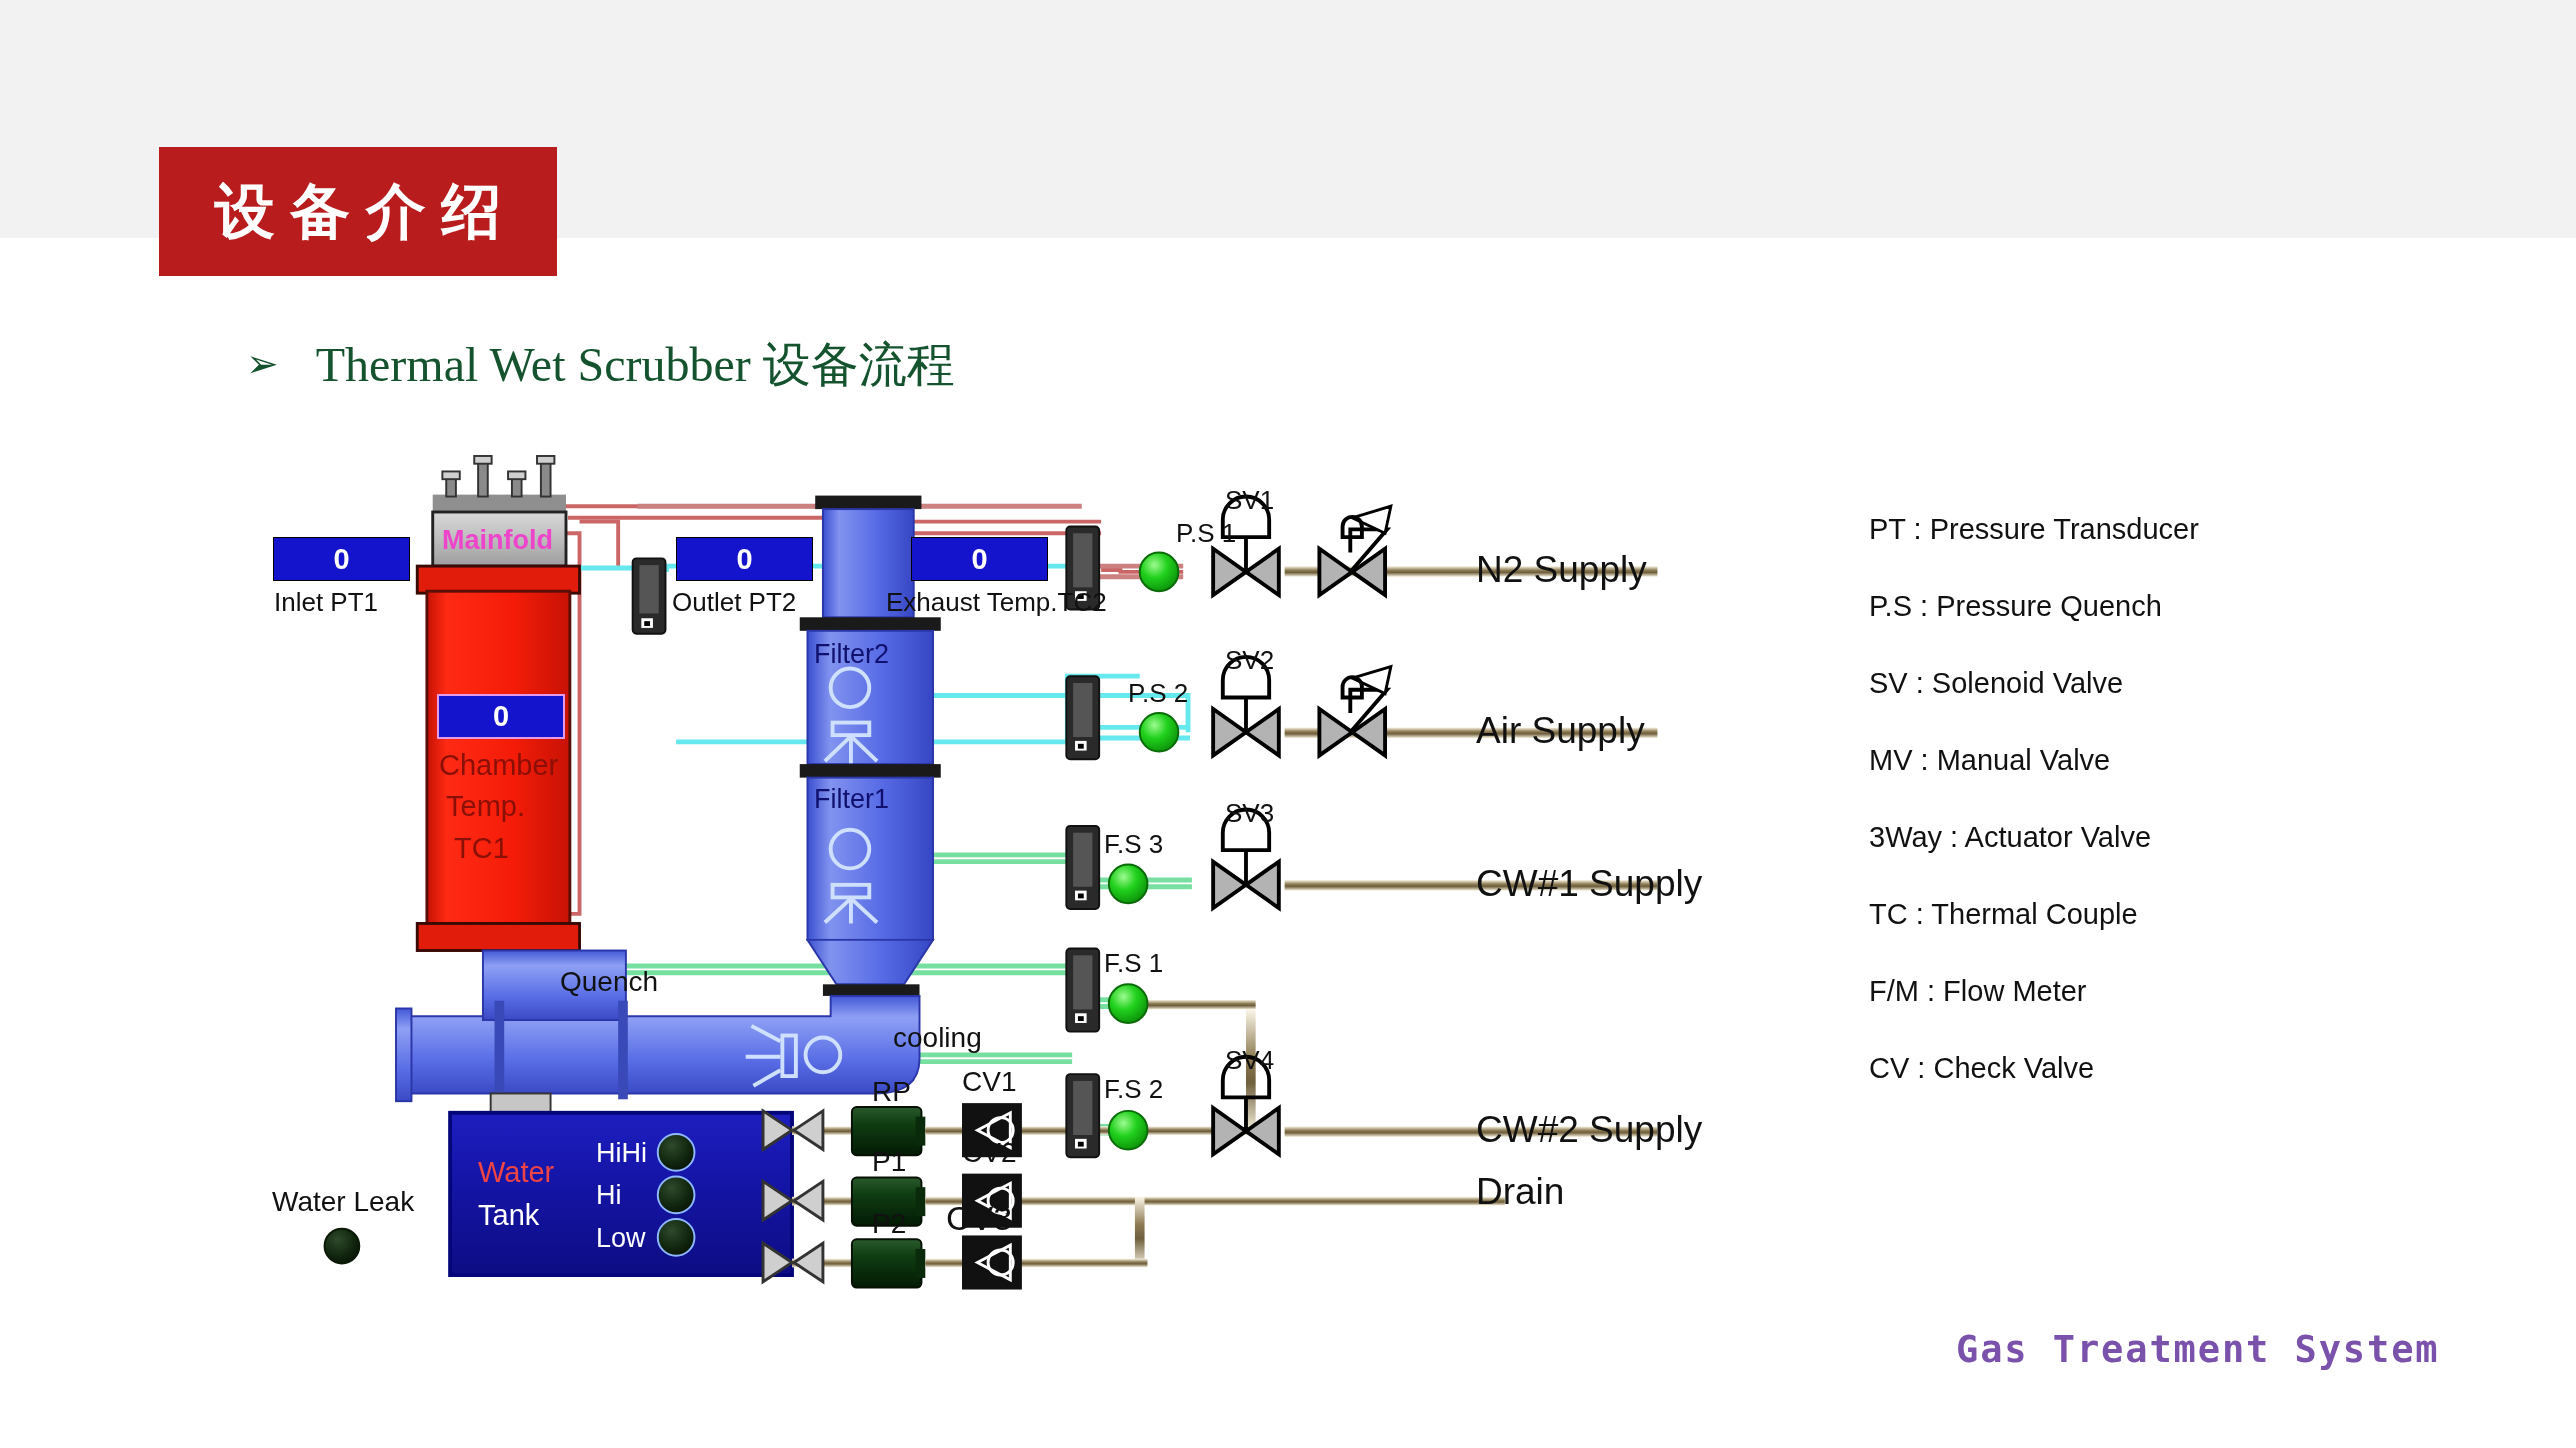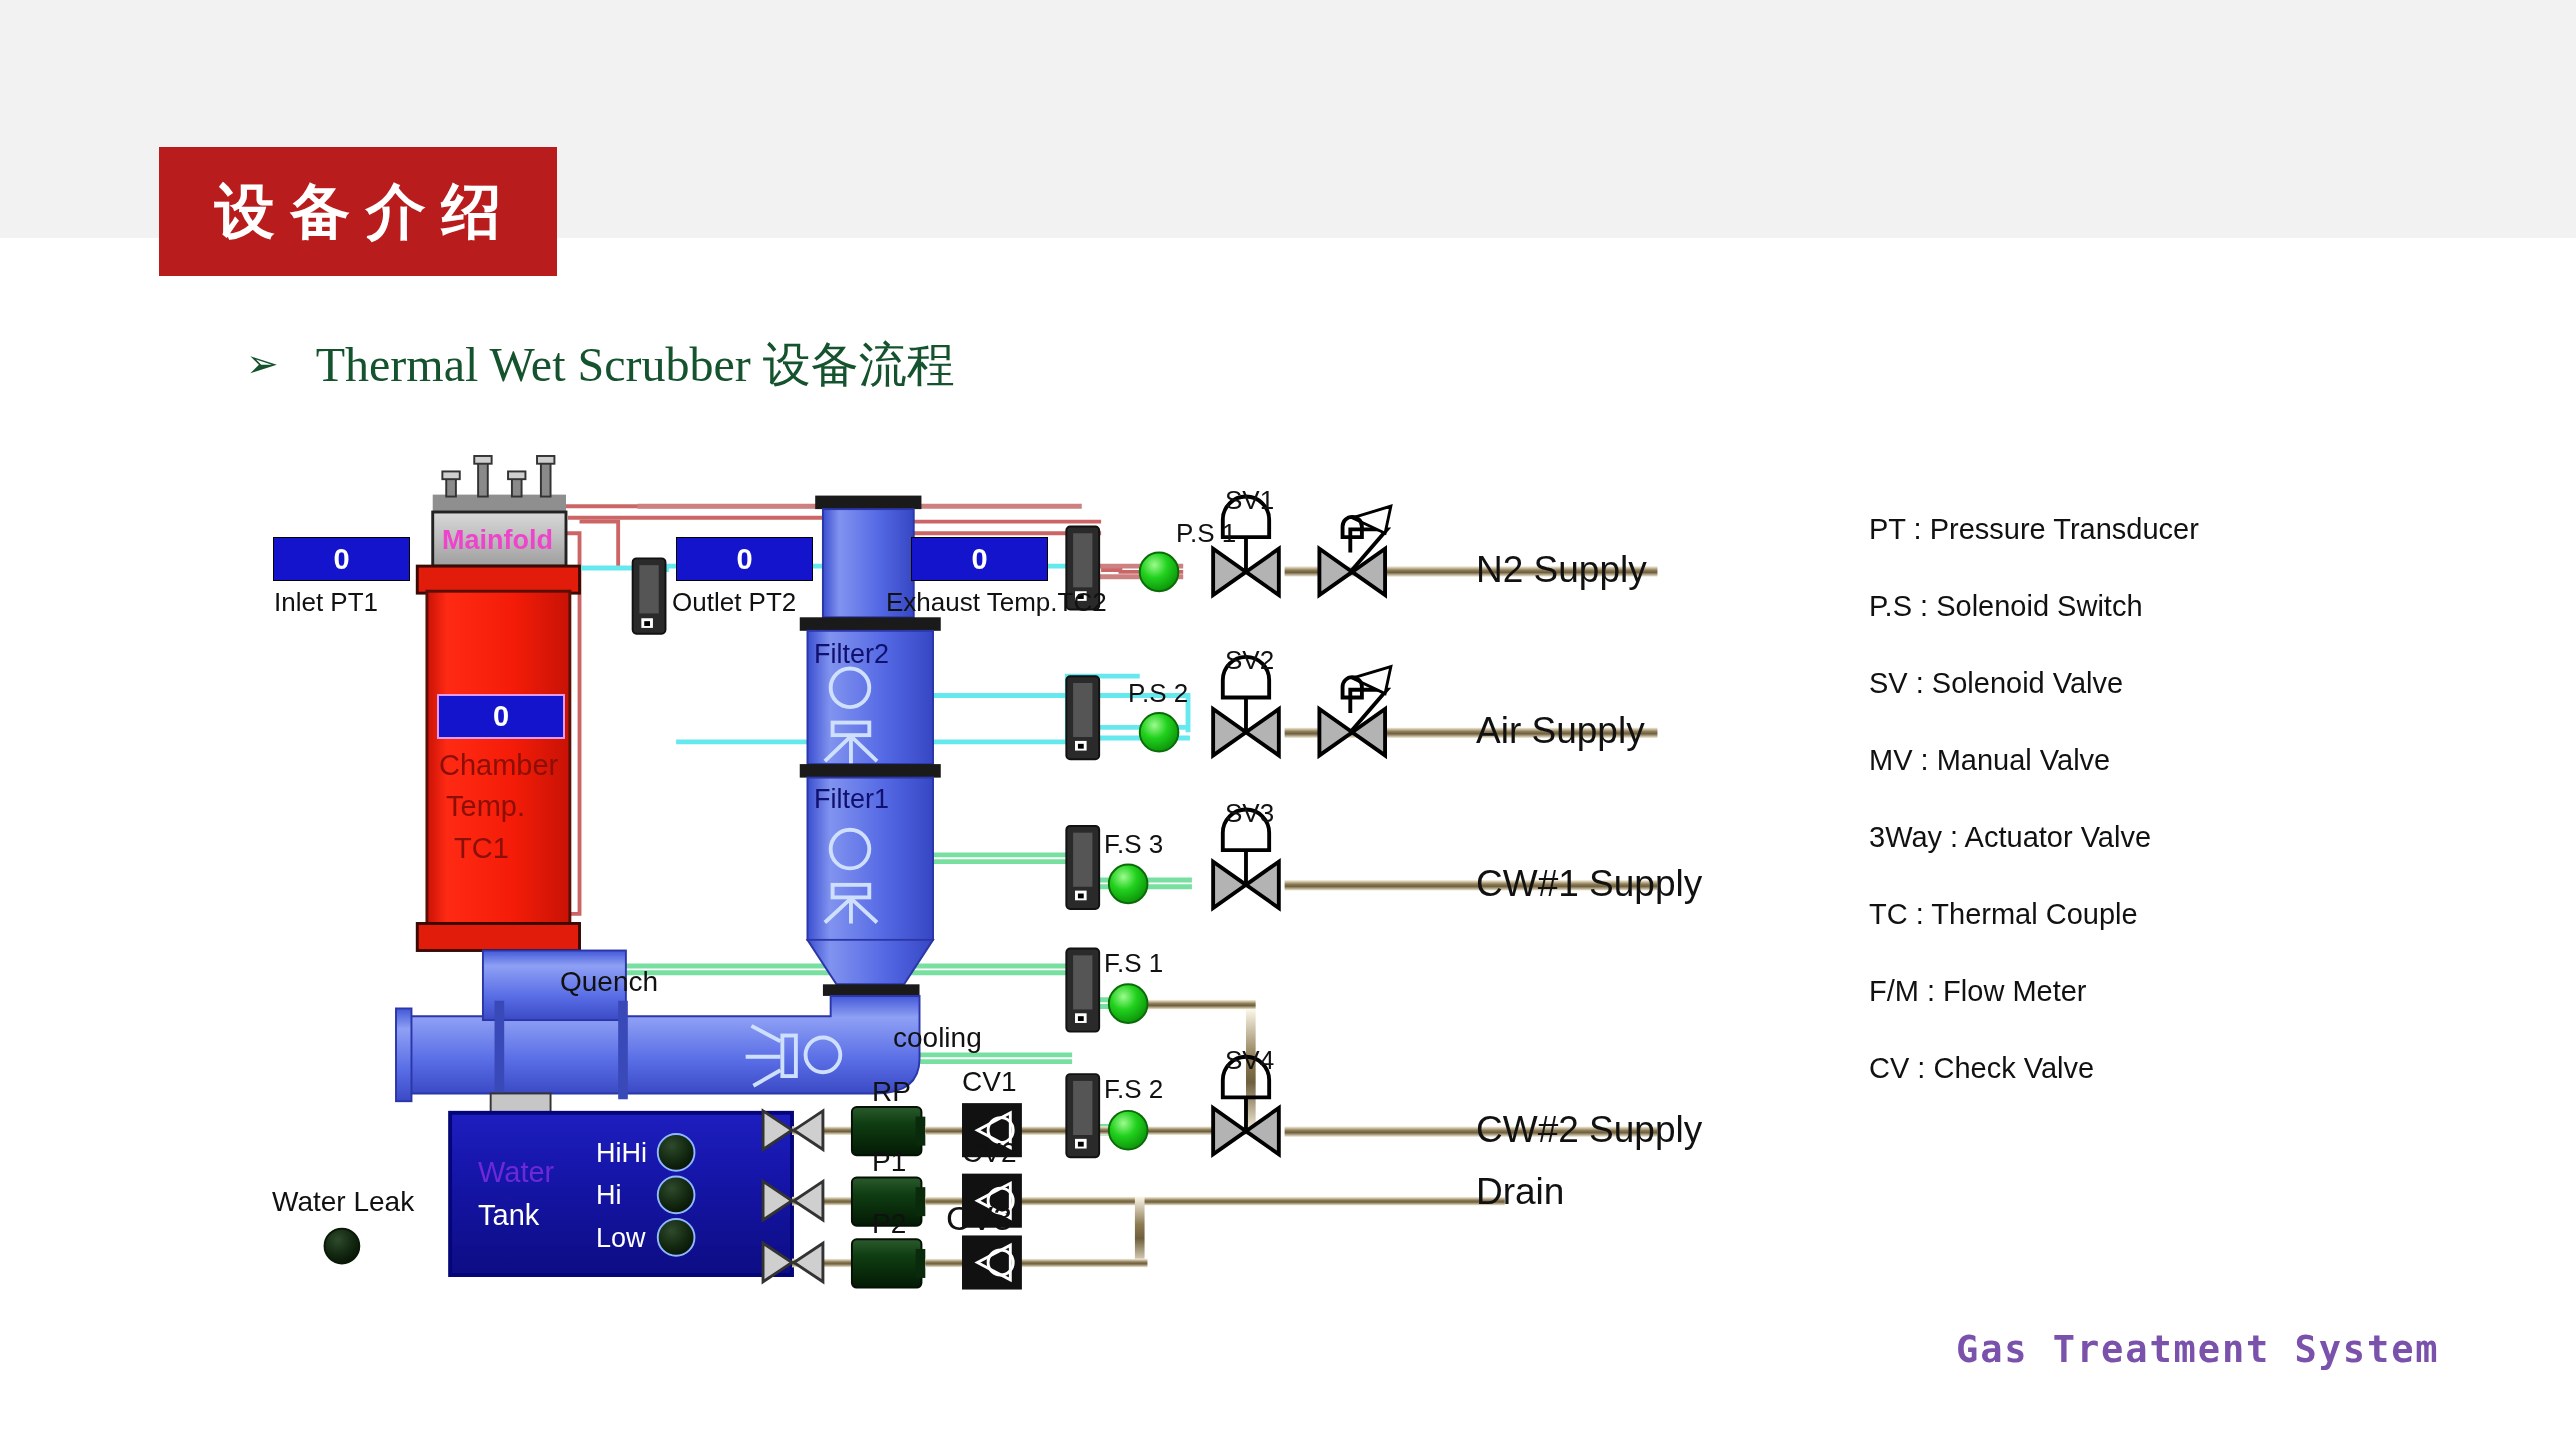--- a/index.html
+++ b/index.html
@@ -406,39 +406,39 @@
 <div class="dlabel" style="left:1225px;top:645px;">SV2</div>
 <div class="dlabel" style="left:1225px;top:798px;">SV3</div>
 <div class="dlabel" style="left:1225px;top:1045px;">SV4</div>
 
 <div class="dlabel big" style="left:1476px;top:549px;">N2 Supply</div>
 <div class="dlabel big" style="left:1476px;top:710px;">Air Supply</div>
 <div class="dlabel big" style="left:1476px;top:863px;">CW#1 Supply</div>
 <div class="dlabel big" style="left:1476px;top:1109px;">CW#2 Supply</div>
 <div class="dlabel big" style="left:1476px;top:1171px;">Drain</div>
 
-<div class="dlabel" style="left:478px;top:1156px;color:#6d28d9;font-size:29px;">Water</div>
+<div class="dlabel" style="left:478px;top:1156px;color:#ef4444;font-size:29px;">Water</div>
 <div class="dlabel" style="left:478px;top:1199px;color:#fff;font-size:29px;">Tank</div>
 <div class="dlabel" style="left:596px;top:1138px;color:#fff;font-size:27px;">HiHi</div>
 <div class="dlabel" style="left:596px;top:1180px;color:#fff;font-size:27px;">Hi</div>
 <div class="dlabel" style="left:596px;top:1223px;color:#fff;font-size:27px;">Low</div>
 
 <div class="dlabel" style="left:272px;top:1186px;font-size:28px;">Water Leak</div>
 
 <div class="dlabel" style="left:872px;top:1076px;font-size:28px;">RP</div>
 <div class="dlabel" style="left:872px;top:1146px;font-size:28px;">P1</div>
 <div class="dlabel" style="left:872px;top:1208px;font-size:28px;">P2</div>
 
 <div class="dlabel" style="left:962px;top:1066px;font-size:28px;">CV1</div>
 <div class="dlabel" style="left:962px;top:1137px;font-size:28px;">CV2</div>
 <div class="dlabel" style="left:946px;top:1199px;font-size:34px;">CV3</div>
 
 <div id="legend">
   <div class="legend-row">PT : Pressure Transducer</div>
-  <div class="legend-row">P.S : Solenoid Switch</div>
+  <div class="legend-row">P.S : Pressure Quench</div>
   <div class="legend-row">SV : Solenoid Valve</div>
   <div class="legend-row">MV : Manual Valve</div>
   <div class="legend-row">3Way : Actuator Valve</div>
   <div class="legend-row">TC : Thermal Couple</div>
   <div class="legend-row">F/M : Flow Meter</div>
   <div class="legend-row">CV : Check Valve</div>
 </div>
 
 <div id="footer-brand">Gas Treatment System</div>
 

